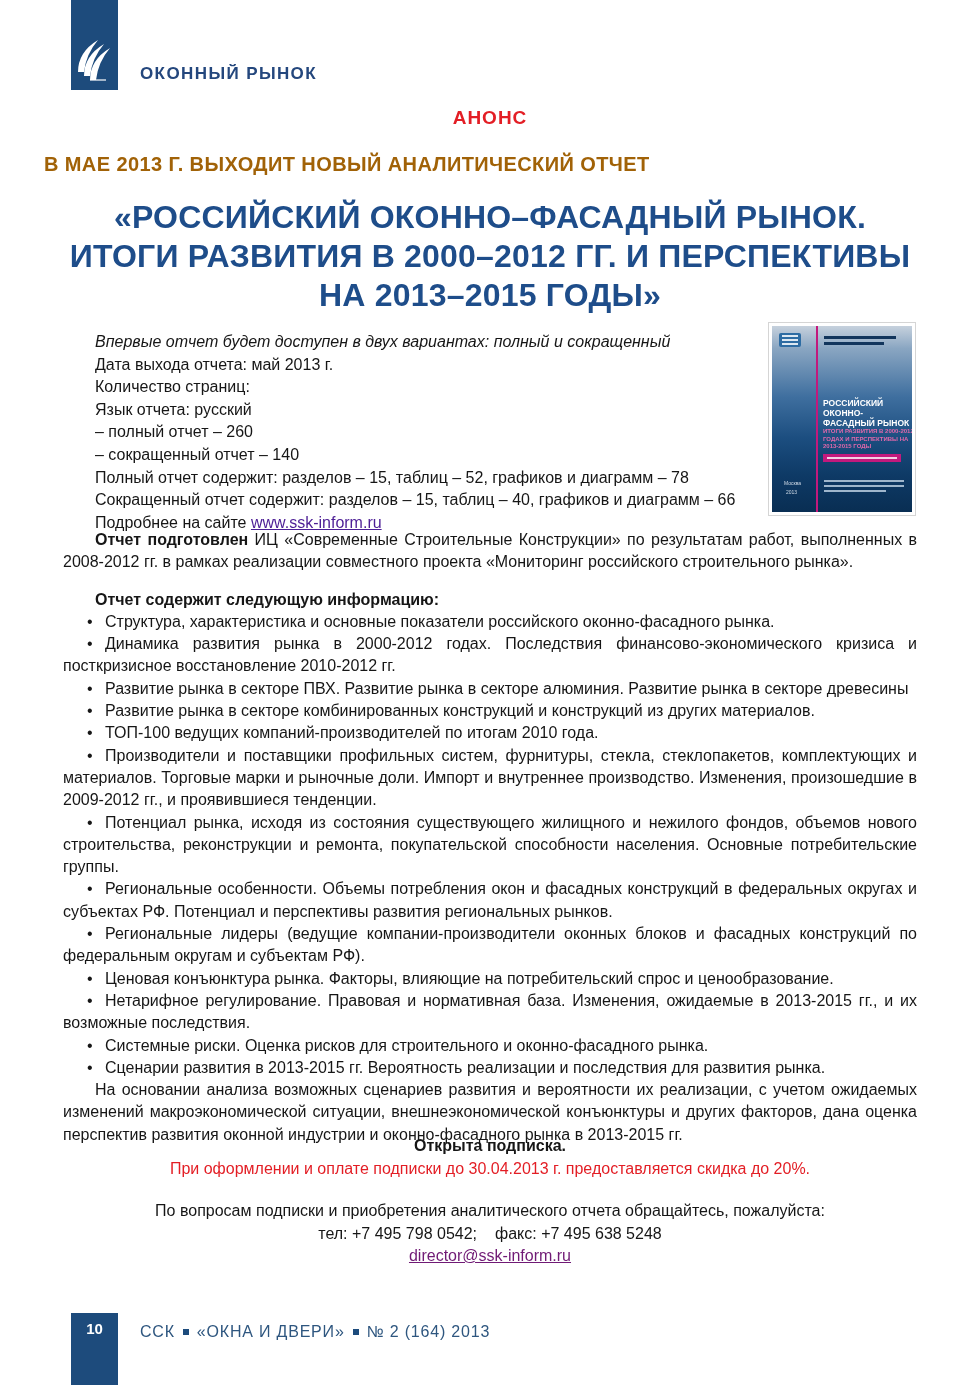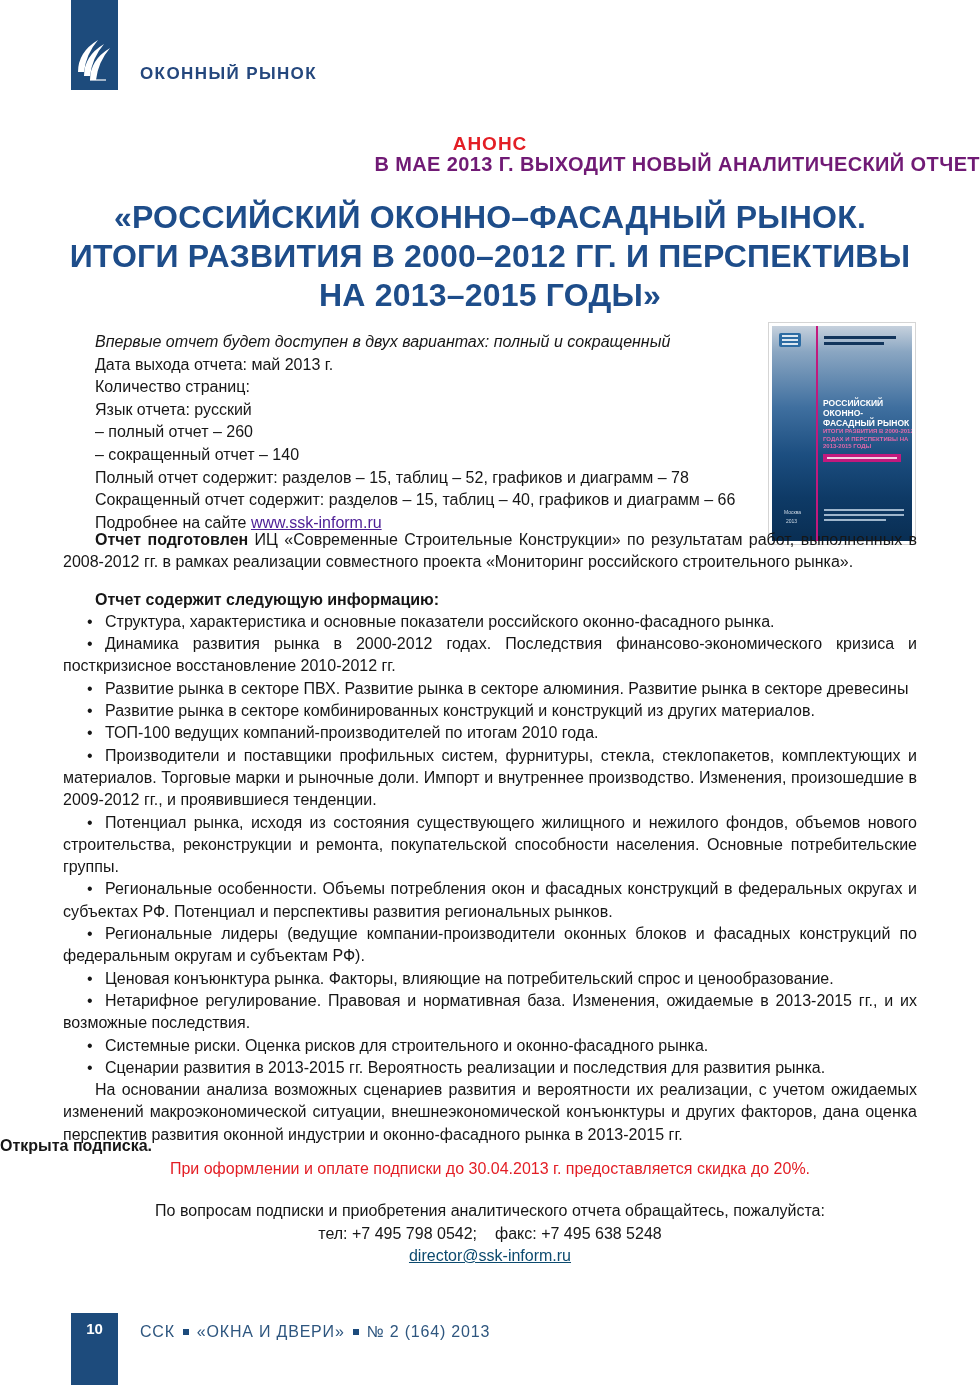--- a/index.html
+++ b/index.html
@@ -9,42 +9,42 @@
   }
   
   .brand-box{position:absolute;left:71px;top:0;width:47px;height:90px;background:#1d4b7c;}
   .brand-box svg{position:absolute;left:5px;bottom:6px;}
   .section-label{
     position:absolute;left:140px;top:64px;font-size:17px;font-weight:bold;
     color:#24477d;letter-spacing:1.4px;
   }
   
   .kicker{
-    position:absolute;top:133px;left:0;right:0;text-align:center;
+    position:absolute;top:107px;left:0;right:0;text-align:center;
     color:#e31e25;font-size:19px;font-weight:bold;letter-spacing:1px;
   }
   .lead-line{
-    position:absolute;top:153px;left:0;right:0;text-align:right;
-    color:#701a75;font-size:20px;font-weight:bold;letter-spacing:.4px;padding-left:44px;
+    position:absolute;top:153px;left:0;right:0;text-align:left;
+    color:#a16207;font-size:20px;font-weight:bold;letter-spacing:.4px;padding-left:44px;
   }
   .main-title{
     position:absolute;top:198px;left:0;right:0;text-align:center;
     color:#1e4d8a;font-size:32px;line-height:39px;font-weight:bold;letter-spacing:.2px;
   }
   .main-title span{display:block;}
   
   .details{
     position:absolute;left:95px;top:331px;width:660px;
     font-size:16px;line-height:22.6px;color:#161616;
   }
   .details .note{font-style:italic;}
   .details a{color:#4c1d95;text-decoration:underline;}
   
   .cover{
-    position:absolute;left:768px;top:322px;width:148px;height:223px;
+    position:absolute;left:768px;top:322px;width:148px;height:194px;
     background:#fff;border:1px solid #d5d5d5;box-sizing:border-box;padding:3px;
   }
   .cover-inner{
     position:relative;width:100%;height:100%;overflow:hidden;
     background:linear-gradient(180deg,#c6d1dd 0%,#8aa6c2 12%,#3f6f9f 38%,#1c4e80 60%,#0e3a66 80%,#092e53 100%);
   }
   .cover-vline{position:absolute;left:44px;top:0;bottom:0;width:2px;background:#c2197d;}
   .cover-logo{
     position:absolute;left:7px;top:7px;width:22px;height:14px;border-radius:2px;
     background:#2d6ca3;
@@ -73,33 +73,33 @@
   .body-content{
     position:absolute;left:63px;top:529px;width:854px;
     font-size:16px;line-height:22.3px;color:#161616;text-align:justify;
   }
   .body-content p{margin:0;text-indent:32px;}
   .contents-heading{font-weight:bold;margin-top:15px !important;text-align:left;}
   .bullet .dot{display:inline-block;text-indent:0;width:18px;margin-left:-8px;text-align:left;}
   b.lead-in{font-weight:bold;}
   
   .sub-heading{
-    position:absolute;top:1137px;left:0;right:0;
+    position:absolute;top:1137px;left:0;right:0;text-align:center;
     font-size:16px;font-weight:bold;color:#161616;
   }
   .sub-note{
     position:absolute;top:1160px;left:0;right:0;text-align:center;
     font-size:16px;color:#e31e25;
   }
   .contacts{
     position:absolute;top:1200px;left:0;right:0;text-align:center;
     font-size:16px;line-height:22.5px;color:#161616;
   }
   .contacts .fax{margin-left:18px;}
-  .contacts a{color:#0c4a6e;text-align:center;}
+  .contacts a{color:#701a75;text-align:center;}
   
   .footer-box{
     position:absolute;left:71px;top:1313px;width:47px;height:75px;background:#1d4b7c;
     color:#ffffff;text-align:center;font-size:15px;font-weight:bold;
   }
   .footer-box .num{display:block;margin-top:7px;}
   .footer-line{
     position:absolute;left:140px;top:1323px;font-size:16px;color:#2e567f;letter-spacing:.8px;
   }
   .footer-line .sq{

